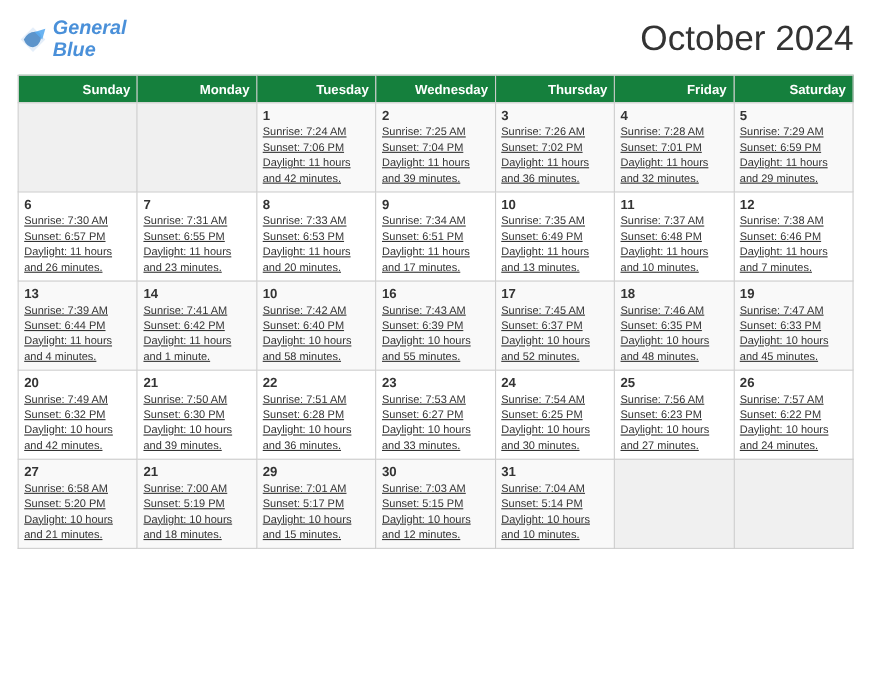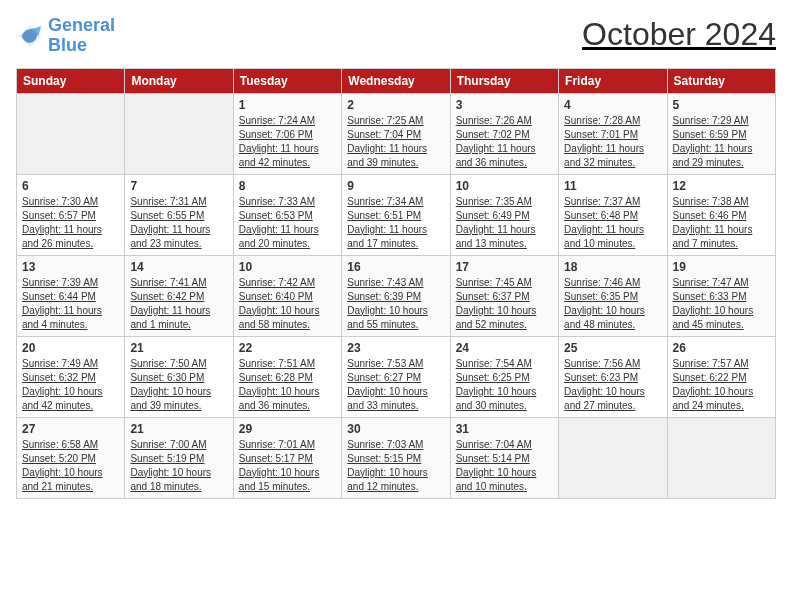--- a/index.html
+++ b/index.html
@@ -19,53 +19,53 @@
     .logo {
       display: flex;
       align-items: center;
       gap: 4px;
     }
     .logo-text {
       font-size: 18px;
       font-weight: bold;
       color: #333;
       line-height: 1.1;
+      font-style: italic;
     }
     .logo-text span {
       color: #4a90d9;
     }
     .logo-icon {
       width: 28px;
       height: 28px;
     }
     .title-block {
       text-align: right;
-      text-decoration: underline;
     }
     .month-title {
       font-size: 32px;
       font-weight: normal;
       color: #333;
     }
     .subtitle {
       font-size: 14px;
       color: #555;
     }
     table {
       width: 100%;
       border-collapse: collapse;
       table-layout: fixed;
     }
     th {
-      background-color: #b91c1c;
+      background-color: #15803d;
       color: #fff;
       font-size: 12px;
       font-weight: bold;
       padding: 5px 6px;
-      text-align: left;
+      text-align: right;
       border: 1px solid #ccc;
     }
     td {
       border: 1px solid #ccc;
       vertical-align: top;
       padding: 4px 5px;
       font-size: 10.5px;
       color: #333;
       height: 80px;
       background: #fff;

